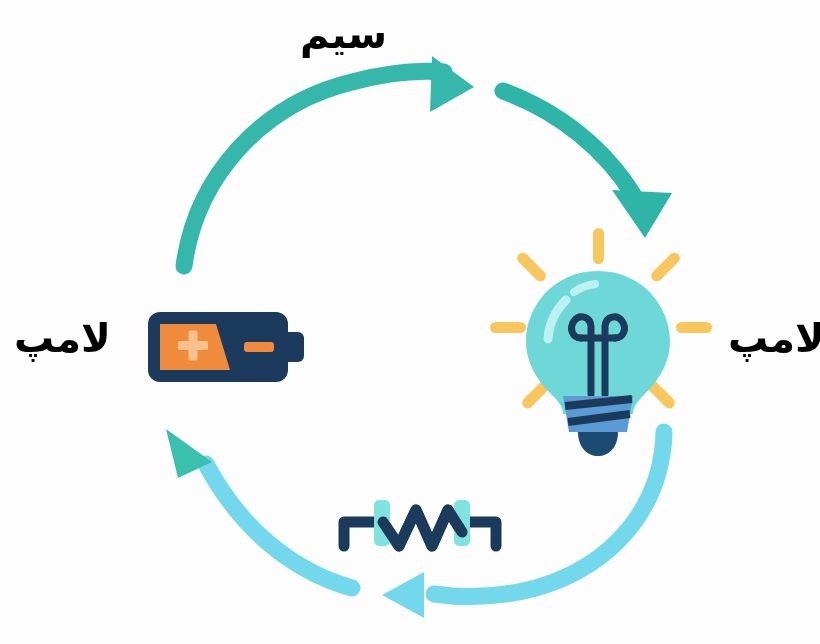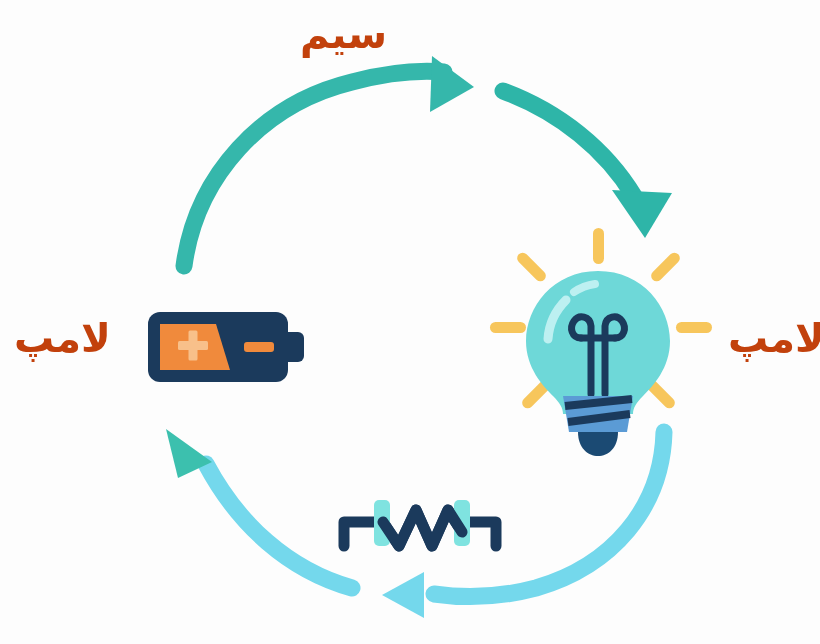--- a/index.html
+++ b/index.html
@@ -21,21 +21,21 @@
   #diagram-svg {
     position: absolute;
     left: 0;
     top: 0;
     width: 820px;
     height: 644px;
     display: block;
   }
   .dlabel {
     position: absolute;
-    color: #c2410c;
+    color: #000000;
     font-family: "DejaVu Sans", "Liberation Sans", sans-serif;
     font-weight: 700;
     white-space: nowrap;
     direction: rtl;
     unicode-bidi: isolate;
     line-height: 1;
   }
   #label-wire  { left: 300px; top: 14px;  font-size: 40px; }
   #label-battery { left: 14px;  top: 318px; font-size: 40px; }
   #label-lamp  { left: 728px; top: 318px; font-size: 40px; }

